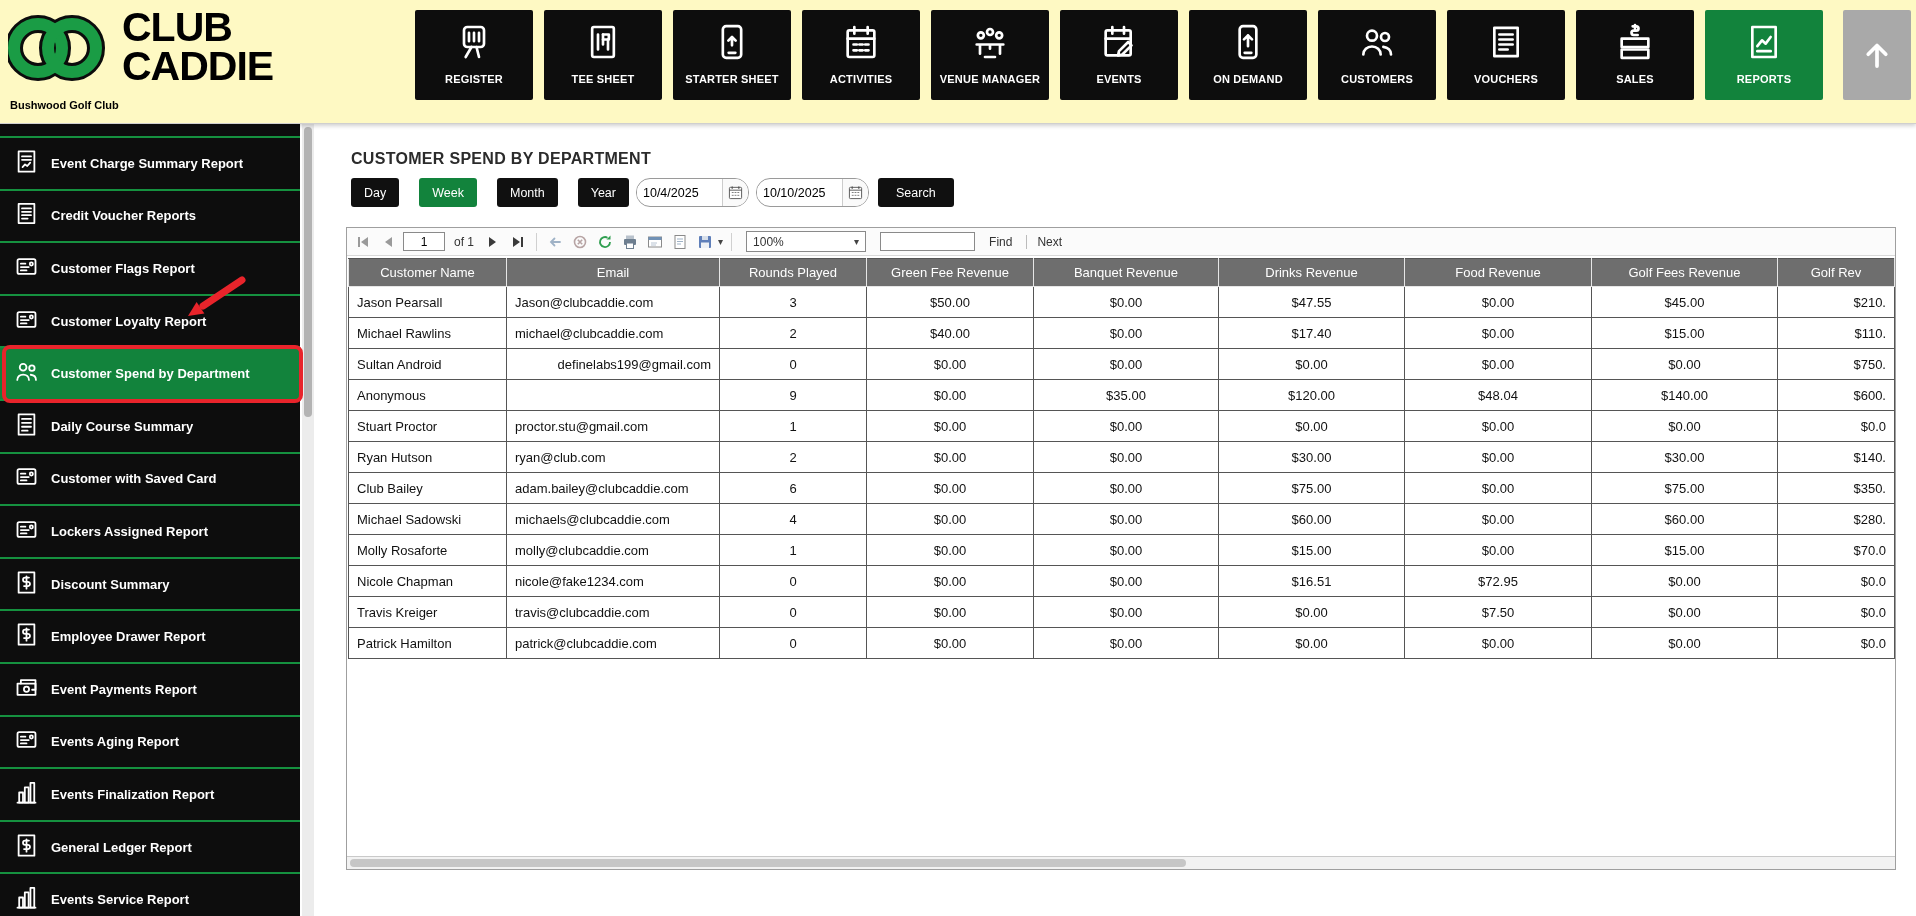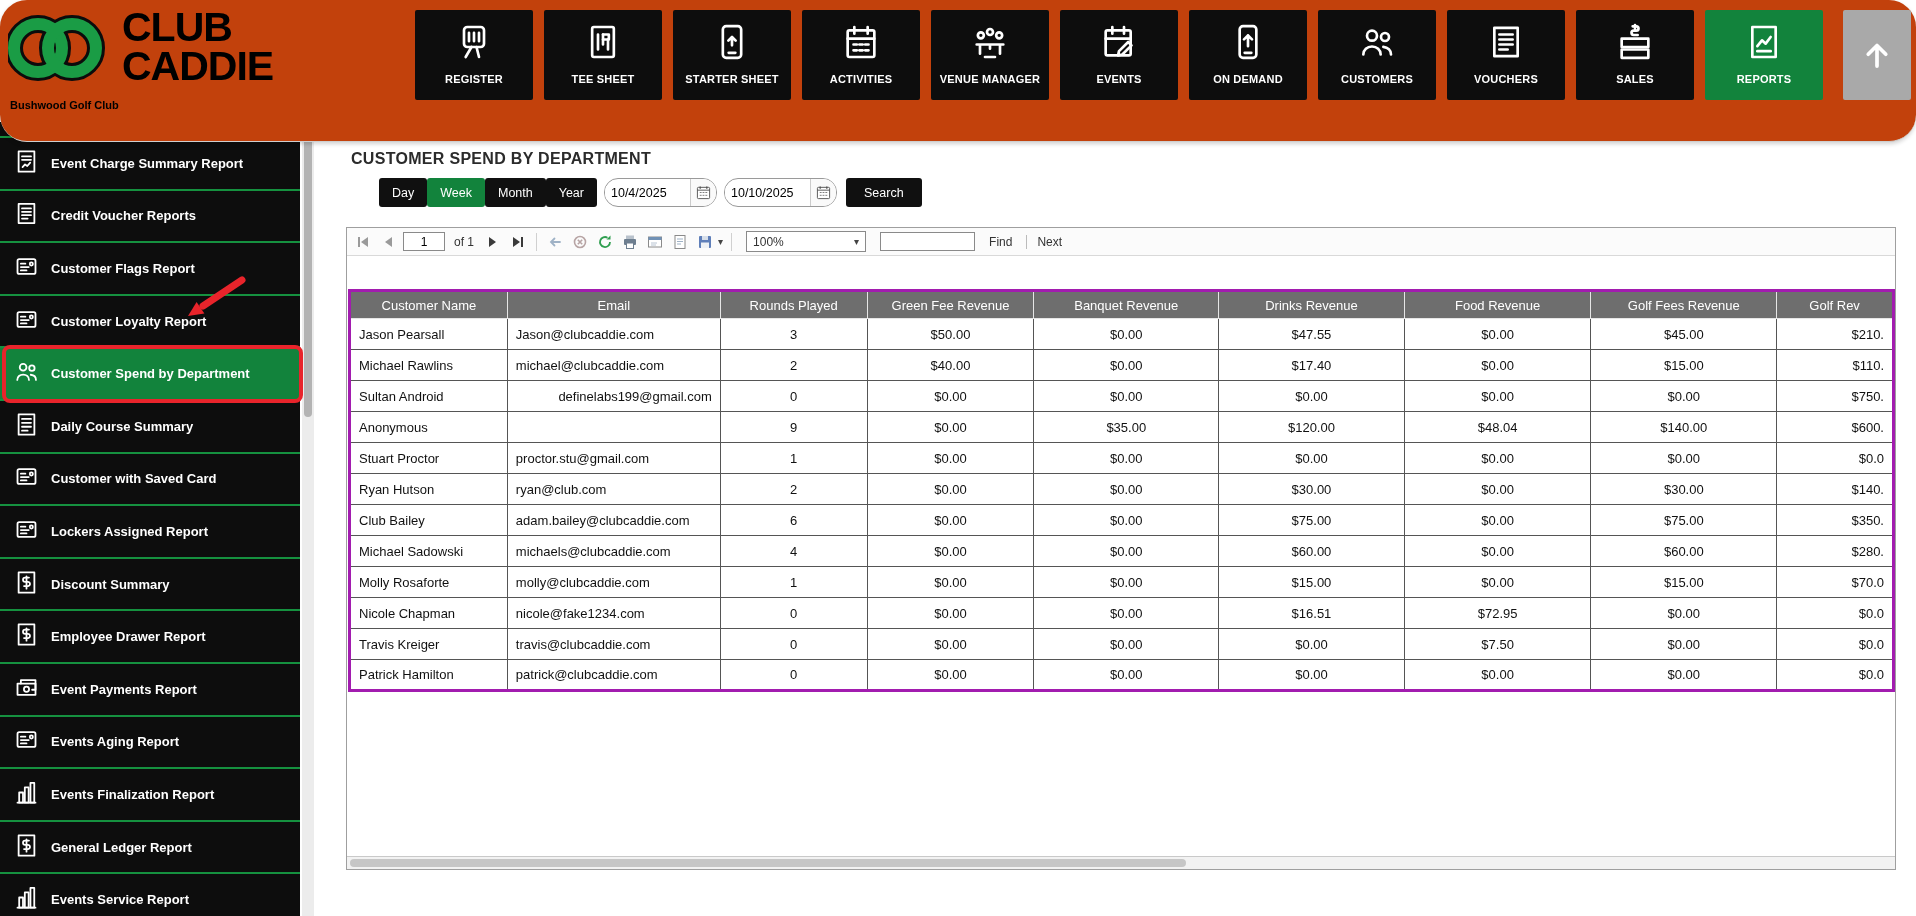--- a/index.html
+++ b/index.html
@@ -1,22 +1,22 @@
 <!DOCTYPE html>
 <html style="--brand-green: #15913f; --nav-black: #0d0d0d; --selected-green: #12833c; --annotation-red: #e8242b; --table-header-gray: #6e6e6e;"><head>
 <meta charset="utf-8">
 <style>
   * { margin:0; padding:0; box-sizing:border-box; }
   html,body { background:#fff; }
   body { font-family:"Liberation Sans", sans-serif; }
   #app { position:relative; width:1916px; height:916px; background:#fff; overflow:hidden; }
 
   
-  .header { position:absolute; left:0; top:0; width:1916px; height:142px; background:#c2410c;
-            border-bottom:1px solid #cfcfcf; box-shadow:0 2px 4px rgba(0,0,0,.18); z-index:5;border-radius:27px; }
+  .header { position:absolute; left:0; top:0; width:1916px; height:124px; background:#fef9c3;
+            border-bottom:1px solid #cfcfcf; box-shadow:0 2px 4px rgba(0,0,0,.18); z-index:5; }
   .logo-mark { position:absolute; left:8px; top:6px; }
   .logo-text { position:absolute; left:122px; top:8px; font-size:41px; font-weight:bold;
                line-height:.95; letter-spacing:-1px; color:#000; }
   .club-name { position:absolute; left:10px; top:99px; font-size:11px; font-weight:bold; color:#000; }
   .nav { position:absolute; left:415px; top:10px; display:flex; gap:11px; }
   .nav-btn { width:118px; height:90px; background:var(--nav-black,#0d0d0d); color:#fff; border-radius:2px;
              display:flex; flex-direction:column; align-items:center; justify-content:center;
              gap:7px; padding-bottom:4px; cursor:pointer; }
   .nav-btn.active { background:var(--selected-green,#12833c); }
   .nav-btn .lbl { font-size:11px; font-weight:bold; letter-spacing:.2px; white-space:nowrap; }
@@ -31,21 +31,21 @@
                display:flex; align-items:center; gap:11px; padding-left:13px; color:#fff; cursor:pointer; }
   .side-item.selected { background:var(--selected-green,#12833c); }
   .side-item .lbl { font-size:13px; font-weight:bold; }
   .side-scroll { position:absolute; left:302px; top:0; width:12px; height:794px; background:#ececec; }
   .side-thumb { position:absolute; left:2px; top:5px; width:8px; height:290px; background:#b3b3b3; border-radius:4px; cursor:pointer; }
 
   
   .main { position:absolute; left:316px; top:122px; width:1600px; height:794px; background:#fff; }
   .page-title { position:absolute; left:35px; top:28px; font-size:16px; font-weight:bold; color:#2b2b2b; letter-spacing:.3px; }
   .filters { position:absolute; left:35px; top:56px; display:flex; align-items:center; }
-  .pgroup { display:flex; gap:0;margin-left:28px; }
+  .pgroup { display:flex; gap:20px; }
   .pbtn { height:29px; padding:0 13px; background:#101010; color:#fff; font-size:12.5px; border:none;
           border-radius:3px; display:flex; align-items:center; cursor:pointer; font-family:inherit; }
   .pbtn.active { background:var(--selected-green,#12833c); }
   .datebox { width:113px; height:29px; border:1px solid #9a9a9a; border-radius:14px; background:#fff;
              display:flex; align-items:center; margin-left:7px; overflow:hidden; }
   .datebox input { flex:1; min-width:0; border:none; outline:none; font-size:12.5px; padding:0 6px; font-family:inherit; }
   .cal-btn { width:26px; height:27px; display:flex; align-items:center; justify-content:center;
              border-left:1px solid #ccc; cursor:pointer; background:#fafafa; }
   .search-btn { margin-left:9px; height:29px; padding:0 18px; background:#101010; color:#fff; border:none;
                 border-radius:3px; font-size:12.5px; cursor:pointer; font-family:inherit; }
@@ -59,21 +59,21 @@
   .page-input { width:42px; height:19px; border:1px solid #8a8a8a; text-align:center; font-size:12px; font-family:inherit; }
   .of-lbl { margin:0 4px; }
   .caret { font-size:10px; color:#444; margin-left:-2px; }
   .zoom-box { width:120px; height:21px; border:1px solid #8a8a8a; background:#fff; display:flex; align-items:center;
               justify-content:space-between; padding:0 6px; font-size:12px; margin-left:6px; cursor:pointer; }
   .find-input { width:95px; height:19px; border:1px solid #8a8a8a; margin-left:9px; font-size:12px; padding:0 4px; font-family:inherit; }
   .find-lbl { margin-left:9px; cursor:pointer; }
   .next-lbl { margin-left:9px; padding-left:10px; border-left:1px solid #bbb; cursor:pointer; }
 
   .table-wrap { height:600px; overflow:hidden; padding:2px 0 0 1px; }
-  table { border-collapse:collapse; table-layout:fixed; border:3px solid #a21caf;margin-top:31px; }
+  table { border-collapse:collapse; table-layout:fixed; border:1px solid #a21caf; }
   th { background:var(--table-header-gray,#6e6e6e); color:#fff; font-weight:normal; font-size:13px; height:28px;
        border:1px solid #e6e6e6; border-top:1px solid #555; overflow:hidden; white-space:nowrap; }
   td { border:1px solid #555; font-size:13px; height:31px; padding:0 8px; color:#111;
        overflow:hidden; white-space:nowrap; background:#fff; }
   .hscroll { position:absolute; left:0; right:0; bottom:0; height:13px; background:#f2f2f2; border-top:1px solid #c9c9c9; }
   .hthumb { position:absolute; left:3px; top:2px; height:8px; width:54%; background:#c6c6c6; border-radius:4px; cursor:pointer; }
 
   
   .ann-box { position:absolute; left:2px; top:345px; width:301px; height:58px; border:4px solid var(--annotation-red,#e8242b);
              border-radius:8px; z-index:30; pointer-events:none; }

